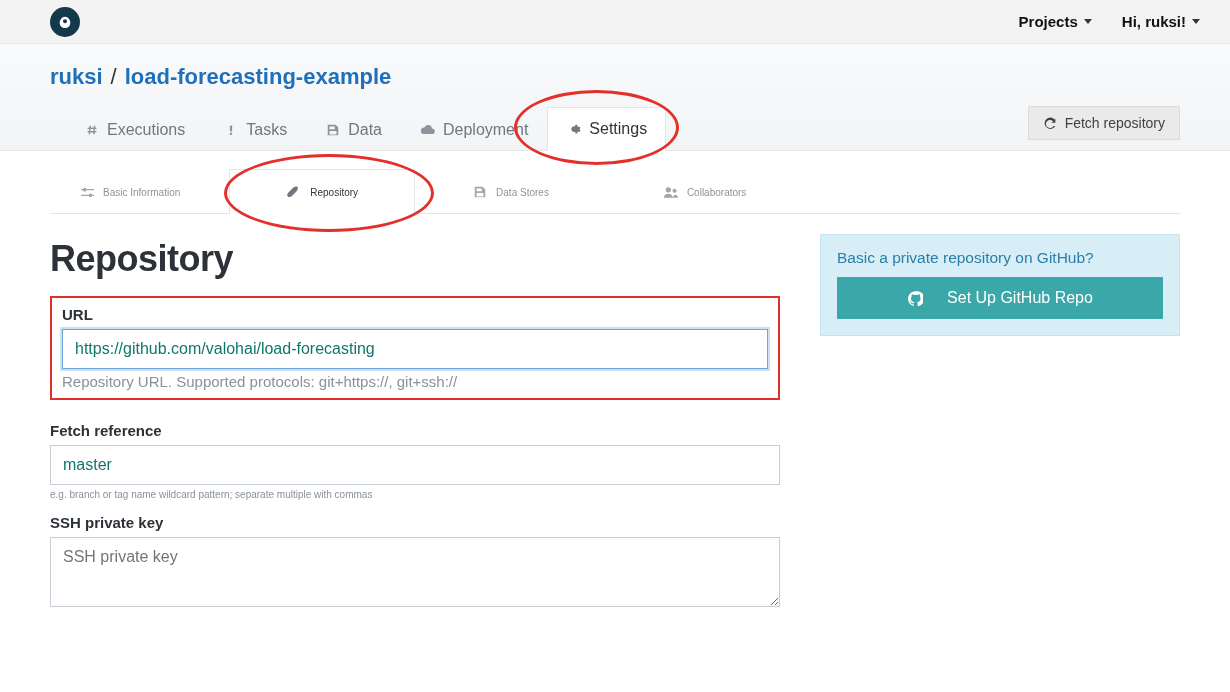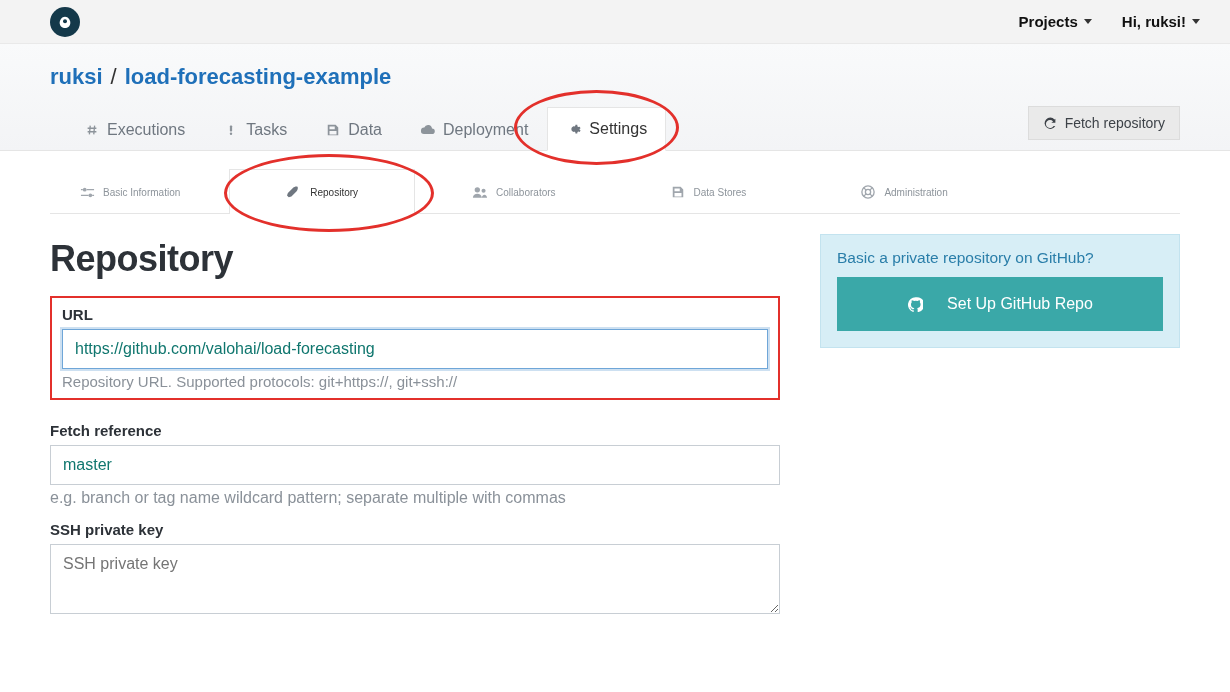--- a/index.html
+++ b/index.html
@@ -171,21 +171,21 @@
     color: #0f766e;
     font-family: inherit;
   }
   .text-input.focused {
     border: 1px solid #6fa6d8;
     box-shadow: 0 0 0 2px rgba(111,166,216,0.35);
     outline: none;
   }
   .help-text {
     color: #8a9199;
-    font-size: 16px;
+    font-size: 10px;
     margin-top: 4px;
     margin-bottom: 14px;
   }
   .url-help-cut {
     color: #8a9199;
     font-size: 15px;
     margin-top: 4px;
     white-space: nowrap;
     overflow: hidden;
   }
@@ -208,21 +208,21 @@
   }
   .gh-btn {
     display: flex;
     width: 100%;
     justify-content: center;
     align-items: center;
     gap: 24px;
     background: #3aa8a8;
     color: #fff;
     border: none;
-    padding: 18px 0;
+    padding: 12px 0;
     font-size: 16px;
     cursor: pointer;
   }
 
   
   .ellipse {
     position: absolute;
     border: 3px solid #e3302b;
     border-radius: 50%;
     pointer-events: none;
@@ -333,45 +333,35 @@
       <span class="icon">
         <svg viewBox="0 0 16 16" width="14" height="14" fill="currentColor">
             <path d="M2 14l3-1 6-6c1-1 2-4 1-5s-4 0-5 1l-6 6-1 3 2 2zm2-5l3 3"></path>
           </svg>
       </span>
       <span>Repository</span>
       <span class="ellipse" style="left:-6px; top:-16px; width:210px; height:78px;"></span>
     </div>
     <div class="sub-tab" style="padding-left:56px;padding-right:56px">
       <span class="icon">
+        <svg viewBox="0 0 16 16" width="14" height="14" fill="currentColor">
+            <path d="M2 2h9l3 3v9H2V2zm2 2v3h6V4H4zm0 5v4h8V9H4z"></path>
+          </svg>
+      </span>
+      <span>Data Stores</span>
+    </div>
+    <div class="sub-tab" style="padding-left:56px;padding-right:56px">
+      <span class="icon">
         <svg viewBox="0 0 18 14" width="16" height="13" fill="currentColor">
             <circle cx="6" cy="4" r="3"></circle>
             <circle cx="13" cy="5" r="2.3"></circle>
             <path d="M1 13c0-3 2.5-4.5 5-4.5S11 10 11 13H1zm10 0c0-2 1.5-3.5 3-3.5s3 1.5 3 3.5h-6z"></path>
           </svg>
       </span>
       <span>Collaborators</span>
-    </div>
-    <div class="sub-tab" style="padding-left:56px;padding-right:56px">
-      <span class="icon">
-        <svg viewBox="0 0 16 16" width="14" height="14" fill="currentColor">
-            <path d="M2 2h9l3 3v9H2V2zm2 2v3h6V4H4zm0 5v4h8V9H4z"></path>
-          </svg>
-      </span>
-      <span>Data Stores</span>
-    </div>
-    <div class="sub-tab" style="padding-left:56px;padding-right:48px">
-      <span class="icon">
-        <svg viewBox="0 0 16 16" width="14" height="14" fill="currentColor">
-            <circle cx="8" cy="8" r="7" fill="none" stroke="currentColor" stroke-width="1.5"></circle>
-            <circle cx="8" cy="8" r="3" fill="none" stroke="currentColor" stroke-width="1.5"></circle>
-            <path d="M3 3l3 3m4 4l3 3M13 3l-3 3m-4 4l-3 3" stroke="currentColor" stroke-width="1.3"></path>
-          </svg>
-      </span>
-      <span>Administration</span>
     </div>
   </div>
 </div>
 
 <div class="content">
   <div class="left-col">
     <h1 class="page-title">Repository</h1>
 
     <div class="url-block">
       <label class="field-label">URL</label>

